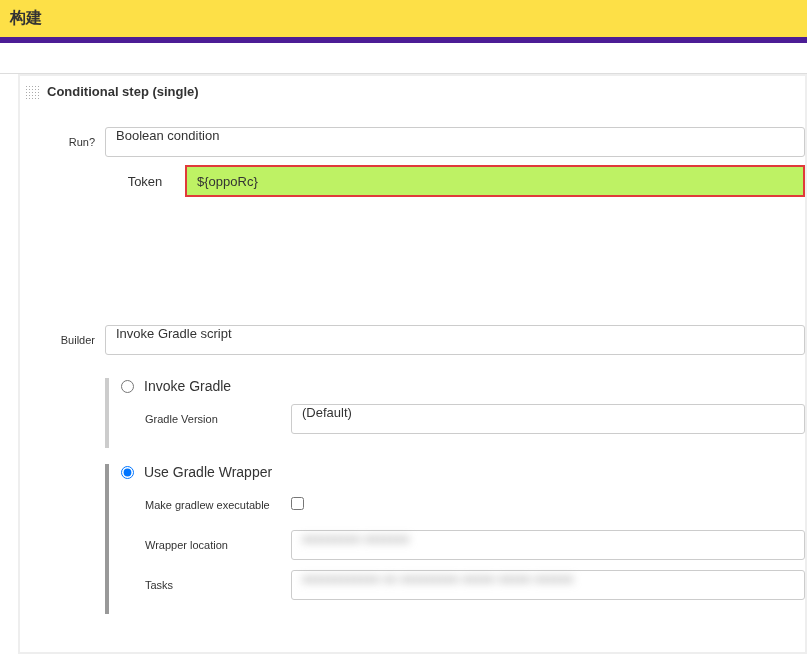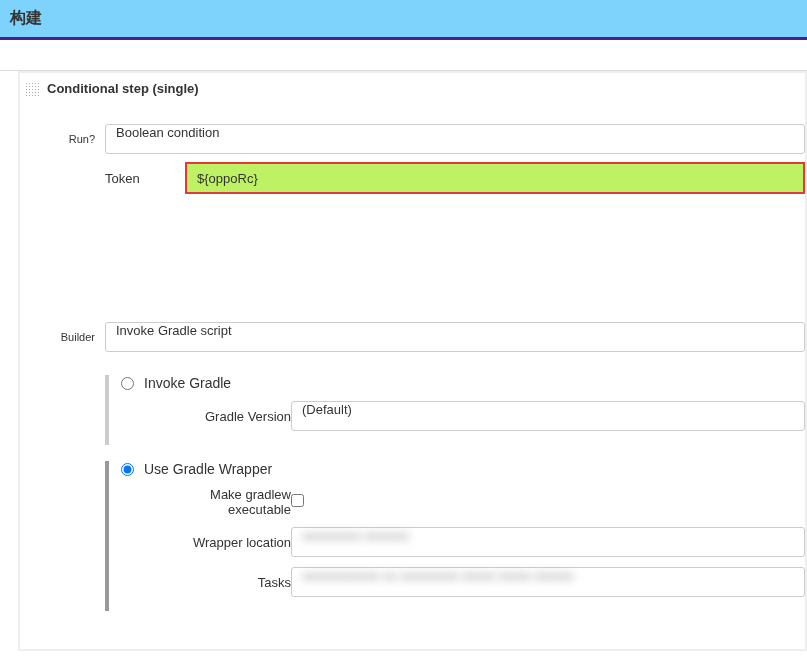--- a/index.html
+++ b/index.html
@@ -11,22 +11,22 @@
       font-family: Arial, "Microsoft YaHei", sans-serif;
       font-size: 13px;
       color: #333;
       background: #fff;
       width: 807px;
     }
     .section-header {
       font-size: 16px;
       font-weight: bold;
       padding: 8px 10px;
-      background: #7dd3fc;
-      border-bottom: 3px solid #4c1d95;
+      background: #fde047;
+      border-bottom: 6px solid #4c1d95;
       margin-bottom: 30px;
     }
     .content-wrapper {
       border-top: 1px solid #ddd;
       padding-top: 0;
     }
     .step-block {
       border: 2px solid #eee;
       margin: 0 0 0 18px;
       padding: 0;
@@ -85,21 +85,21 @@
       align-items: center;
       margin-bottom: 8px;
       min-height: 30px;
     }
     .indent-spacer {
       width: 85px;
       flex-shrink: 0;
     }
     .sub-label {
       width: 80px;
-      text-align: left;
+      text-align: center;
       padding-right: 0;
       color: #333;
       font-size: 13px;
       flex-shrink: 0;
     }
     .highlighted-input {
       border: 2px solid #e03a3a;
       height: 32px;
       padding: 0 10px;
       font-size: 13px;
@@ -148,24 +148,24 @@
       color: #333;
     }
     .sub-form-row {
       display: flex;
       align-items: center;
       margin-bottom: 10px;
       min-height: 30px;
     }
     .sub-form-label {
       width: 170px;
-      text-align: right;
+      text-align: left;
       padding-left: 24px;
       color: #333;
-      font-size: 13px;
+      font-size: 11px;
       flex-shrink: 0;
     }
     .sub-form-control {
       flex: 1;
     }
     .blurred-input {
       width: 100%;
       height: 30px;
       border: 1px solid #ccc;
       border-radius: 3px;

